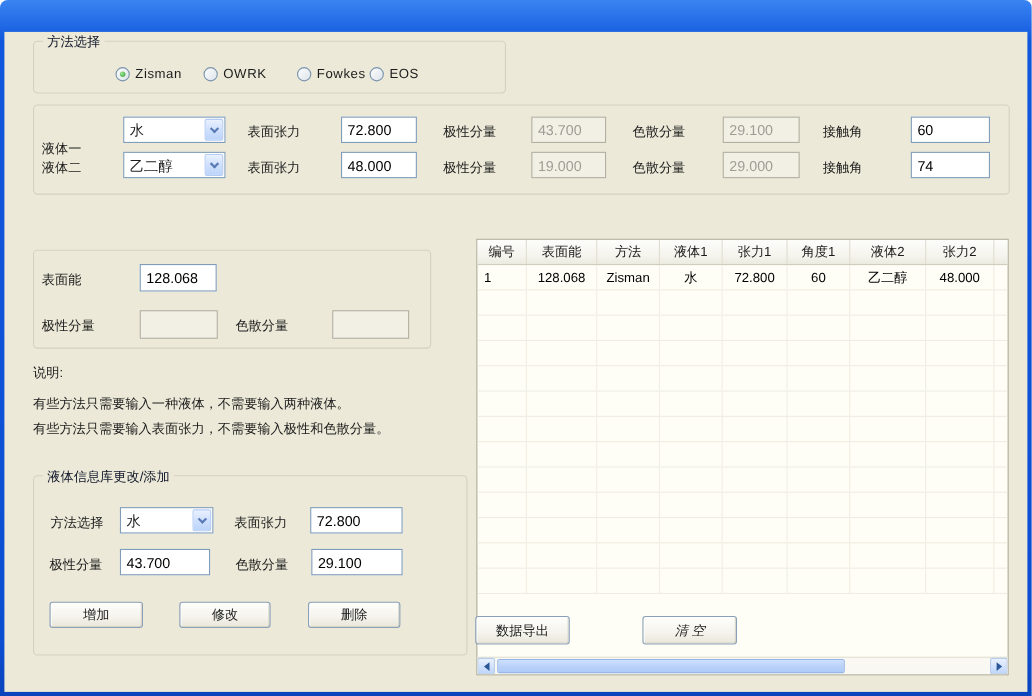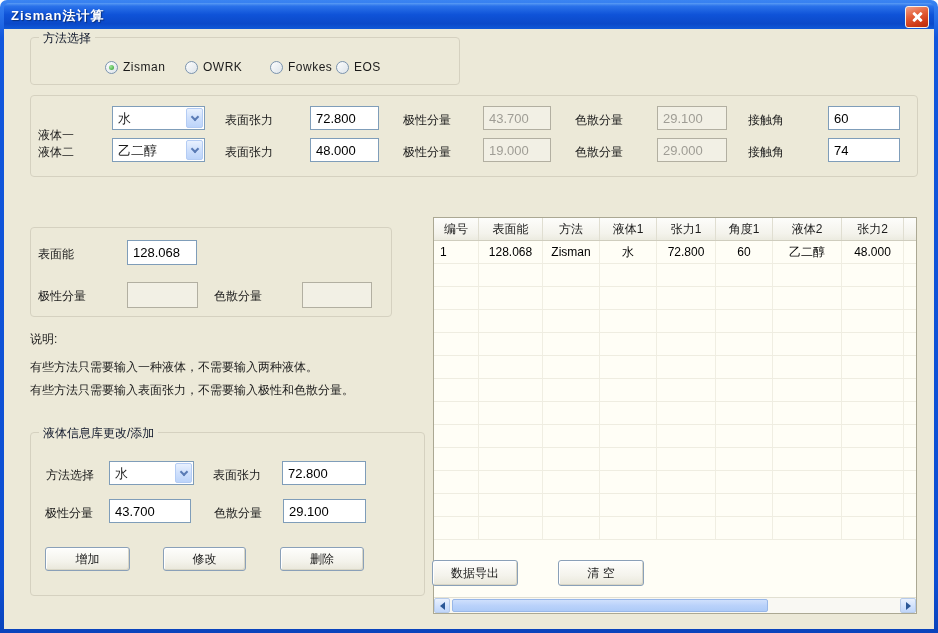--- a/index.html
+++ b/index.html
@@ -124,26 +124,20 @@
   .scroll-thumb {
     position:absolute; left:2px; top:1px; width:316px; height:13px;
     border:1px solid #98b7e8; border-radius:2px;
     background:linear-gradient(180deg,#cfe0fc 0%, #bad2fa 50%, #aecbf7 100%);
   }
 </style>
 </head>
 <body>
 
 <div class="window">
-  <div class="titlebar">
-    <div class="title-text">Zisman法计算</div>
-    <div class="close-btn">
-      <div class="close-x"></div>
-    </div>
-  </div>
 
   <div class="content">
 
     <div class="groupbox" style="left:26px;top:8px;width:430px;height:48px;">
       <div class="groupbox-label">方法选择</div>
     </div>
     <div class="radio-option selected" style="left:101px;top:31px;">
       <span class="radio"></span>
       <span class="radio-label">Zisman</span>
     </div>
@@ -391,16 +385,16 @@
         <div class="scroll-track">
           <div class="scroll-thumb"></div>
         </div>
         <div class="scroll-btn">
             <span class="tri-right"></span>
           </div>
       </div>
     </div>
 
     <div class="xpbtn" style="left:428px;top:531px;width:86px;height:26px;">数据导出</div>
-    <div class="xpbtn" style="left:554px;top:531px;width:86px;height:26px;">清 空</div>
+    <div class="xpbtn" style="left:580px;top:531px;width:86px;height:26px;font-style:italic;">清 空</div>
 
   </div>
 </div>
 
 </body></html>

